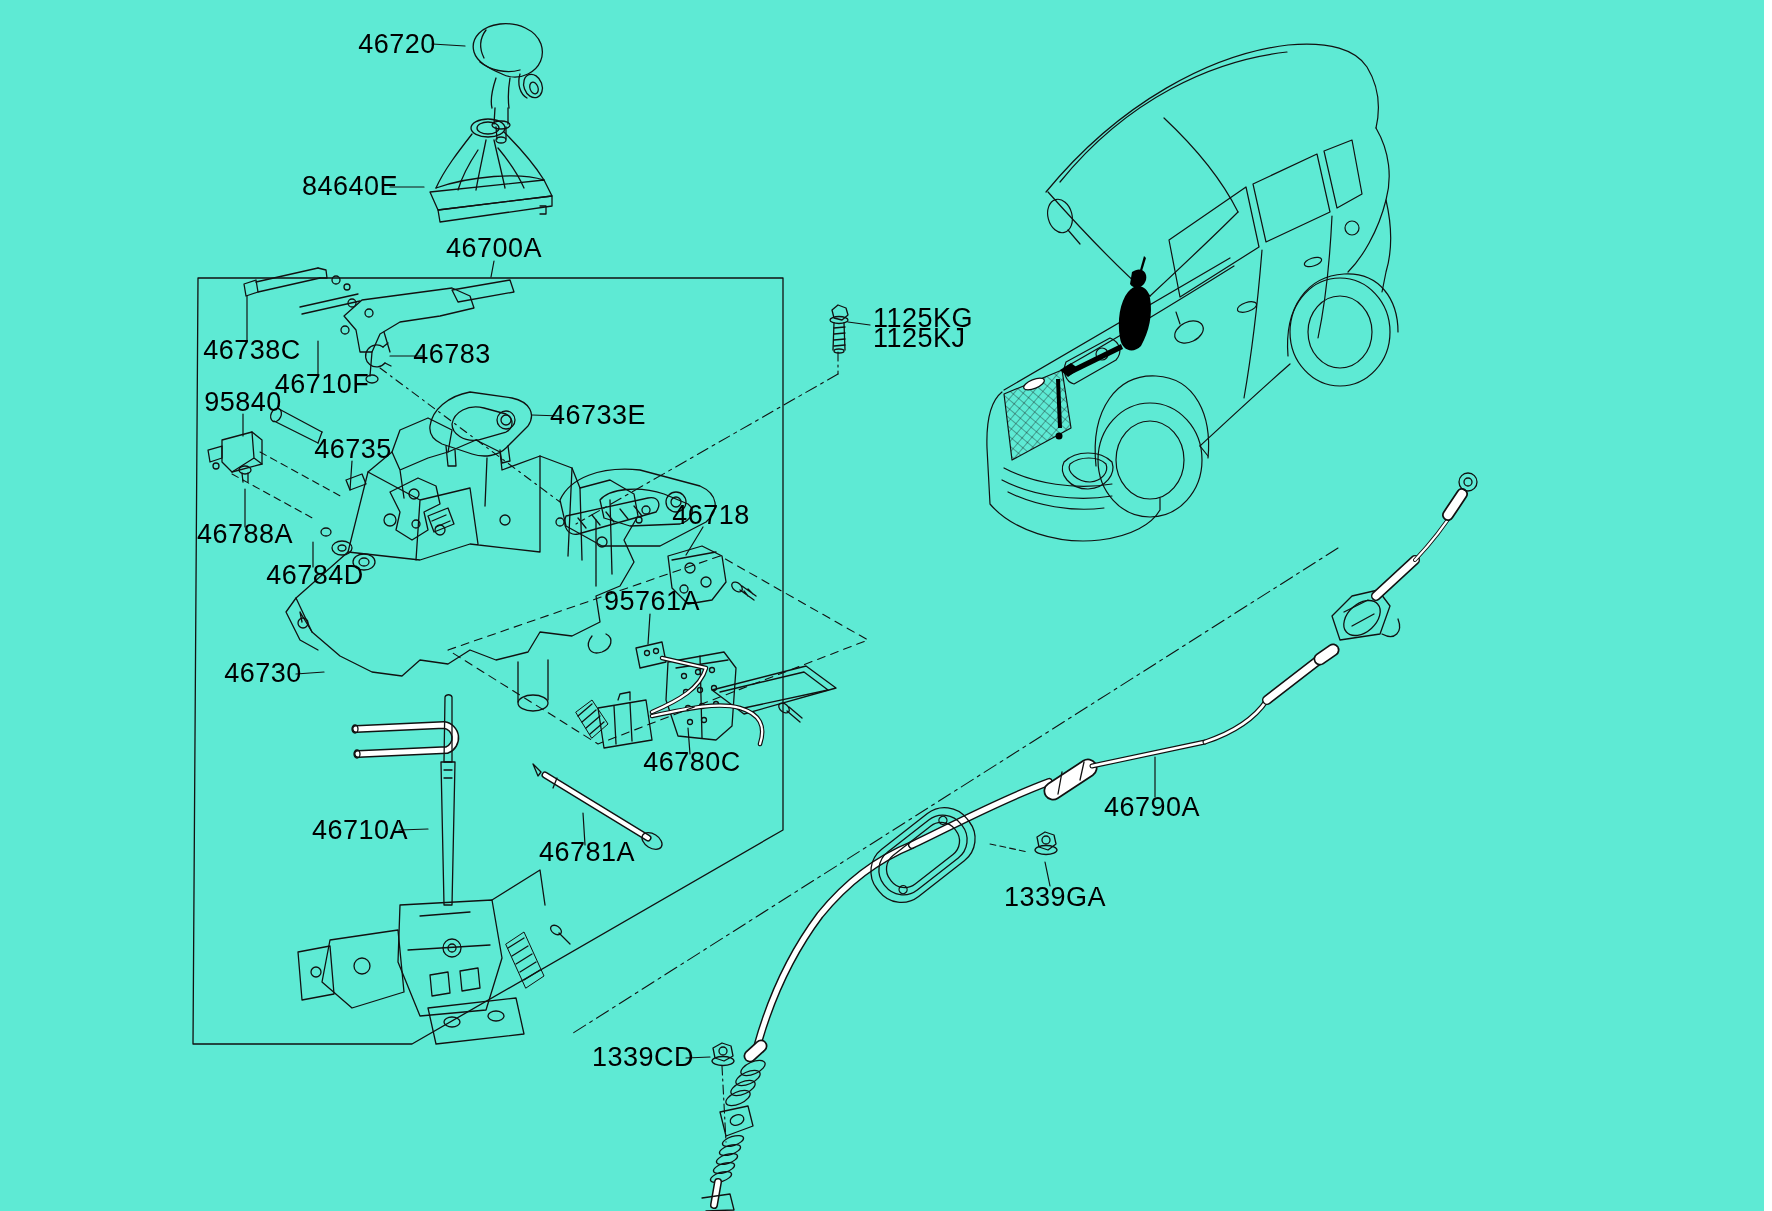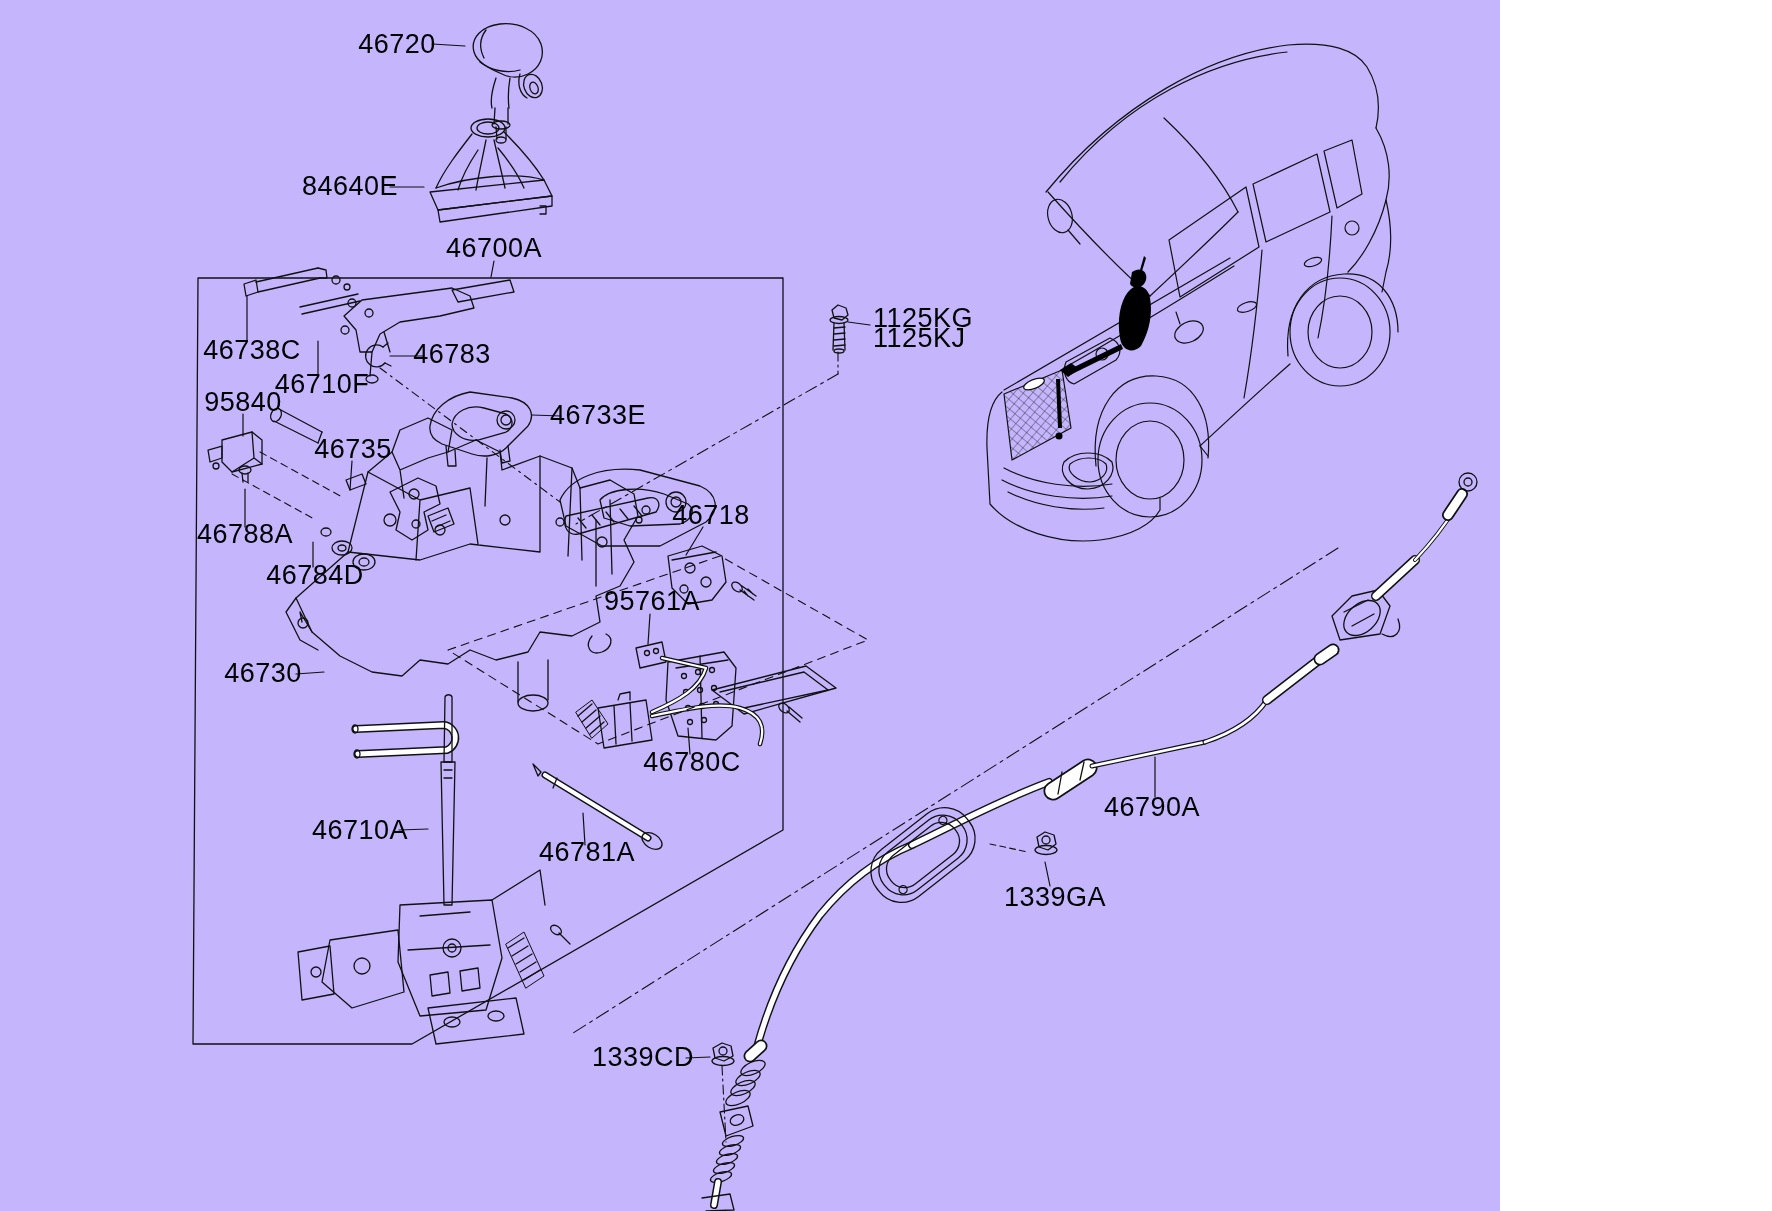--- a/index.html
+++ b/index.html
@@ -1,16 +1,16 @@
 <!DOCTYPE html>
 <html><head>
 <meta charset="utf-8">
 <style>
   html,body{margin:0;padding:0;background:#ffffff;}
-  .stage{position:relative;width:1500px;height:1211px;background:#c4b5fd;overflow:hidden;
+  .stage{position:relative;width:1764px;height:1211px;background:#5eead4;overflow:hidden;
          font-family:"Liberation Sans", sans-serif;}
   svg{display:block;}
   text{font-family:"Liberation Sans", sans-serif;font-size:27px;fill:#000;}
   .lbl{letter-spacing:0.5px;}
 </style>
 </head>
 <body>
 
 <div class="stage">
 <svg width="1772" height="1211" viewBox="0 0 1772 1211">

